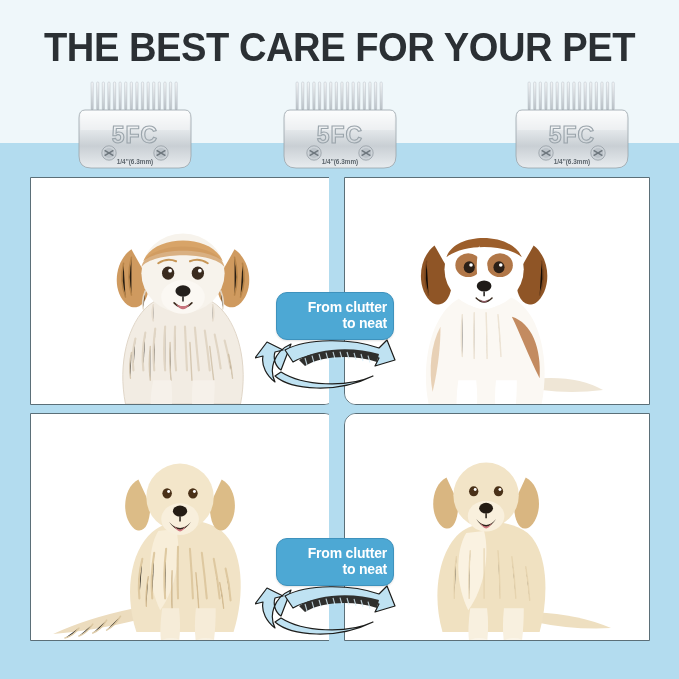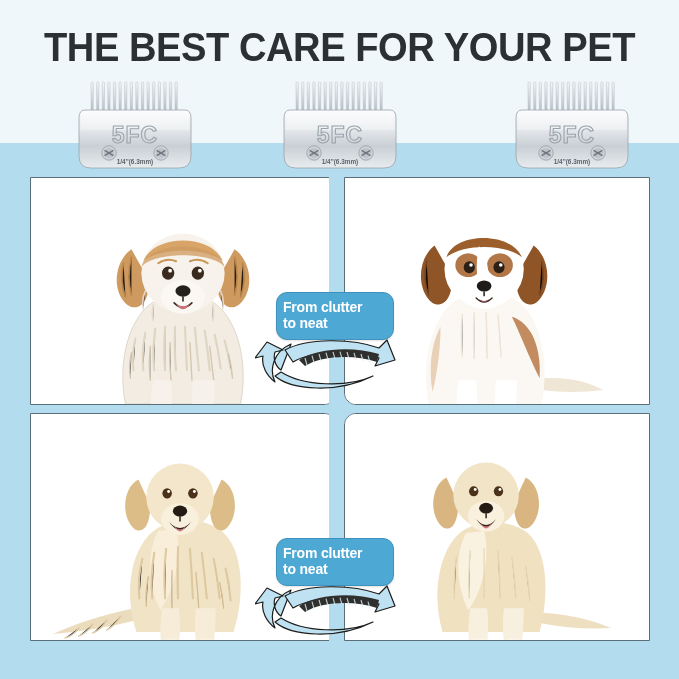--- a/index.html
+++ b/index.html
@@ -53,21 +53,21 @@
   .conn-top{top:177px;height:228px;}
   .conn-bot{top:413px;height:228px;}
 
   
   .callout{position:absolute;width:160px;}
   .callout.c1{left:255px;top:292px;}
   .callout.c2{left:255px;top:538px;}
   .badge{
     position:relative;margin:0 auto;width:104px;
     background:#4da8d4;border:1.5px solid #3e92bd;border-radius:11px;
-    padding:7px 6px 8px;text-align:left;
+    padding:7px 6px 8px;text-align:right;
     color:#ffffff;font-weight:700;font-size:14px;line-height:1.12;
     letter-spacing:-0.2px;
     box-shadow:0 1px 2px rgba(0,0,0,.12);
     z-index:3;
   }
   .arrow-wrap{position:relative;margin-top:-4px;height:58px;z-index:2;}
   .arrow-wrap svg{display:block;width:160px;height:58px;}
 </style>
 </head>
 <body>

